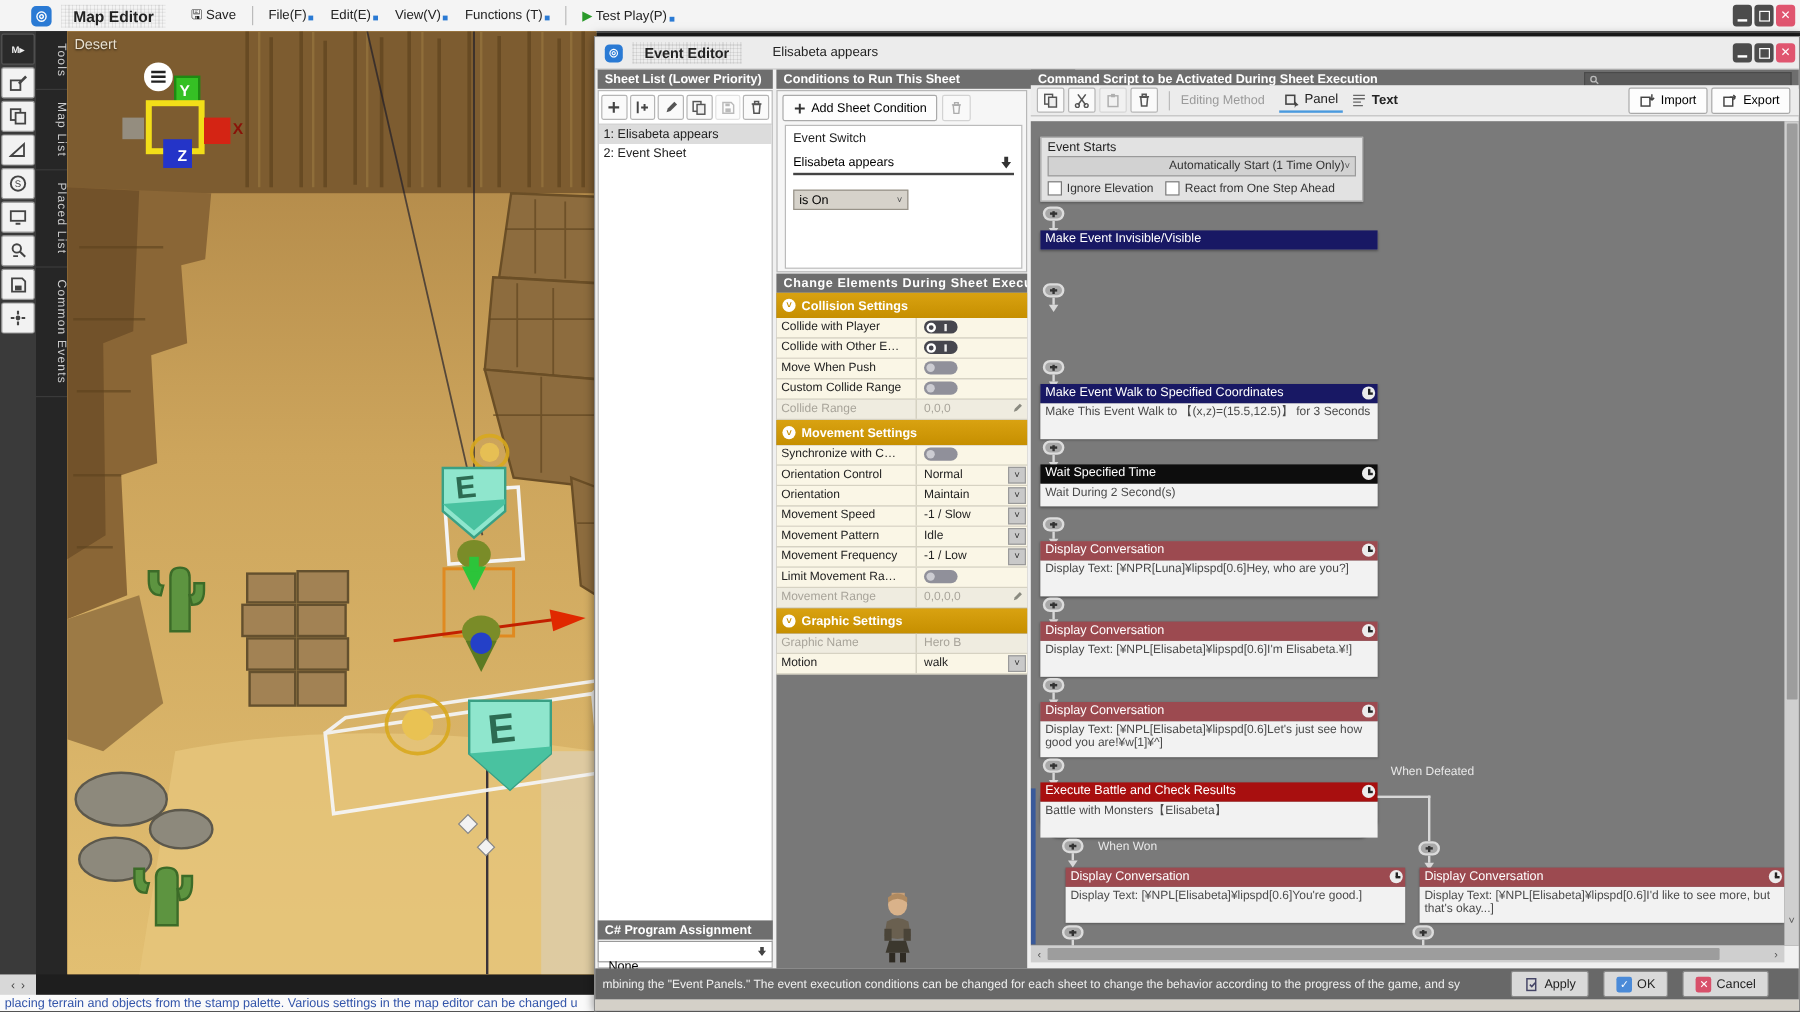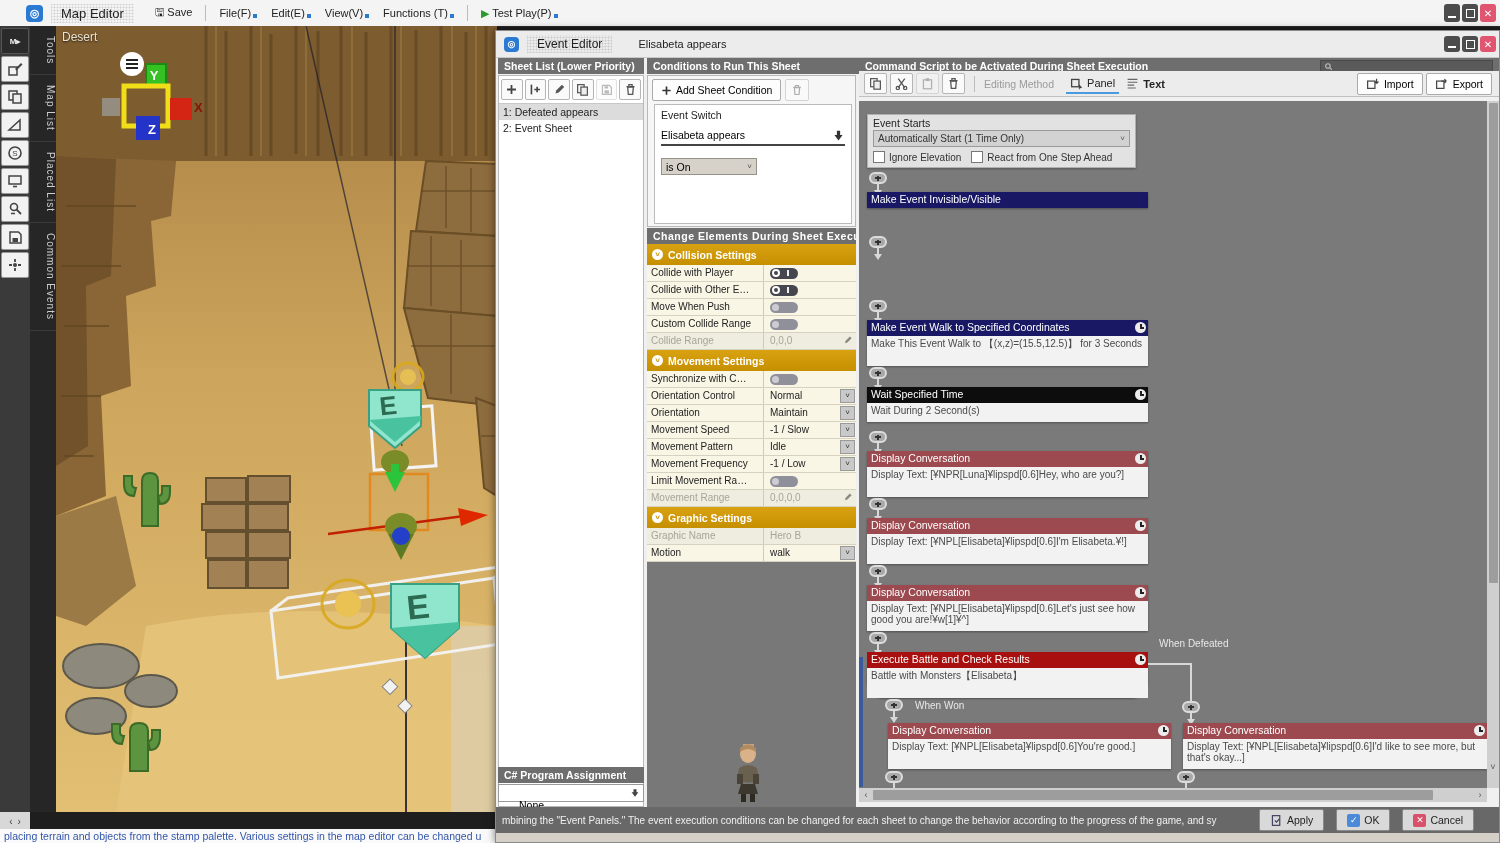--- a/index.html
+++ b/index.html
@@ -2,21 +2,21 @@
 <html><head>
 <meta charset="utf-8">
 <style>
   html,body{margin:0;padding:0;background:#1e1e1e;font-family:"Liberation Sans",sans-serif;}
   #stage{position:relative;width:1500px;height:843px;overflow:hidden;background:#1e1e1e;}
   .abs{position:absolute;}
   .nosel{user-select:none;}
   
   #topbar{left:0;top:0;width:1500px;height:26px;background:#f4f4f4;border-bottom:1px solid #2a2a2a;display:flex;align-items:center;}
   .appicon{width:17px;height:17px;border-radius:4px;background:#2a7ad4;display:flex;align-items:center;justify-content:center;color:#fff;font-size:11px;font-weight:bold;}
-  .dottitle{font-weight:normal;font-size:13px;color:#222;padding:2px 10px;background-image:repeating-linear-gradient(0deg,rgba(0,0,0,.07) 0 1px,transparent 1px 3px),repeating-linear-gradient(90deg,rgba(0,0,0,.07) 0 1px,transparent 1px 3px);}
+  .dottitle{font-weight:bold;font-size:13px;color:#222;padding:2px 10px;background-image:repeating-linear-gradient(0deg,rgba(0,0,0,.07) 0 1px,transparent 1px 3px),repeating-linear-gradient(90deg,rgba(0,0,0,.07) 0 1px,transparent 1px 3px);}
   .menuitem{font-size:11px;color:#222;padding:3px 7px;position:relative;}
   .menudot{width:4px;height:4px;background:#2a7ad4;display:inline-block;margin-left:2px;margin-bottom:-1px;}
   .vsep{width:1px;height:16px;background:#bbb;margin:0 6px;}
   .winbtn{width:16px;height:18px;border-radius:3px;margin-left:2px;display:flex;align-items:center;justify-content:center;}
   .winbtn.dark{background:#4c4c4c;}
   .winbtn.pink{background:#e0556f;}
   
   #lefttools{left:0;top:26px;width:30px;height:786px;background:#3a3a3a;}
   .ltool{width:26px;height:24px;margin:2px auto;background:#f2f2f2;border:1px solid #999;border-radius:2px;display:flex;align-items:center;justify-content:center;}
   .ltool.dark{background:#2a2a2a;border-color:#555;color:#eee;font-size:8px;font-weight:bold;}
@@ -369,26 +369,26 @@
             </svg>
           </div>
           <div style="width: 21px; height: 19px; border: 1px solid rgb(181, 181, 181); border-radius: 2px; background: rgb(250, 250, 250); display: flex; align-items: center; justify-content: center;">
             <svg width="13" height="13" viewBox="0 0 16 16">
               <path d="M4.5 5h7l-.8 9H5.3Z" fill="none" stroke="#555" stroke-width="1.6"></path>
               <path d="M3 4.5h10M6 4V2h4v2" stroke="#555" stroke-width="1.6" fill="none"></path>
             </svg>
           </div>
         </div>
       <div id="sheetitems">
-          <div class="listitem sel">1: Defeated appears</div>
+          <div class="listitem sel">1: Elisabeta appears</div>
           <div class="listitem">2: Event Sheet</div>
         </div>
       <div class="phead abs" style="left:-1px;top:691px;width:146px;">C# Program Assignment</div>
       <div class="abs" style="left:-1px;top:708px;width:146px;height:18px;background:#fff;border:1px solid #9a9a9a;box-sizing:border-box;display:flex;align-items:center;">
-        <span style="flex:1;font-size:10.5px;padding-left:20px;margin-top:24px;">None</span>
+        <span style="flex:1;font-size:10.5px;padding-left:8px;margin-top:24px;">None</span>
         <svg width="12" height="12" viewBox="0 0 16 16">
             <path d="M8 13L3.5 7H6V3h4v4h2.5Z" fill="#444"></path>
           </svg>
         <span style="width:2px"></span>
       </div>
     </div>
 
     <div class="panelbox abs" style="left:151px;top:44px;width:209px;height:152px;background:#f6f6f6;">
       <div style="display:flex;gap:4px;padding:3px 4px;align-items:center;">
         <div class="tbtn" style="padding:0 8px;font-size:10.5px;gap:4px;">
@@ -570,21 +570,21 @@
             <path d="M8 2h6m0 0l-2.4-2.4M14 2l-2.4 2.4" stroke="#444" stroke-width="1.5" fill="none" transform="translate(0 3)"></path>
           </svg>
         <span>Export</span>
       </span>
       <span style="width:4px"></span>
     </div>
 
     <div id="canvas" class="abs">
         <div style="position: absolute; left: 8px; top: 13px; width: 269px; height: 54px; background: rgb(226, 226, 226); border: 1px solid rgb(176, 176, 176); box-sizing: border-box; box-shadow: rgba(0, 0, 0, 0.3) 0px 1px 2px;">
           <div style="font-size: 10.5px; color: rgb(34, 34, 34); padding: 2px 5px 1px;">Event Starts</div>
-          <div style="margin: 0px 5px; height: 15px; background: rgb(210, 210, 210); border: 1px solid rgb(154, 154, 154); font-size: 10px; color: rgb(51, 51, 51); display: flex; align-items: center; padding: 0px 4px;">
+          <div style="margin: 0px 5px; height: 15px; background: rgb(210, 210, 210); border: 1px solid rgb(154, 154, 154); font-size: 10px; color: rgb(51, 51, 51); display: flex; align-items: center; padding: 0px 4px; text-align: right;">
             <span style="flex: 1 1 0%; white-space: nowrap; overflow: hidden;">Automatically Start (1 Time Only)</span>
             <span style="font-size: 8px; color: rgb(85, 85, 85);">˅</span>
           </div>
           <div style="display: flex; gap: 10px; padding: 4px 5px 0px; font-size: 10px; color: rgb(51, 51, 51);">
             <span style="display: inline-flex; align-items: center; white-space: nowrap;">
               <span class="cb"></span>
               <span>Ignore Elevation</span>
             </span>
             <span style="display: inline-flex; align-items: center; white-space: nowrap;">
               <span class="cb"></span>

